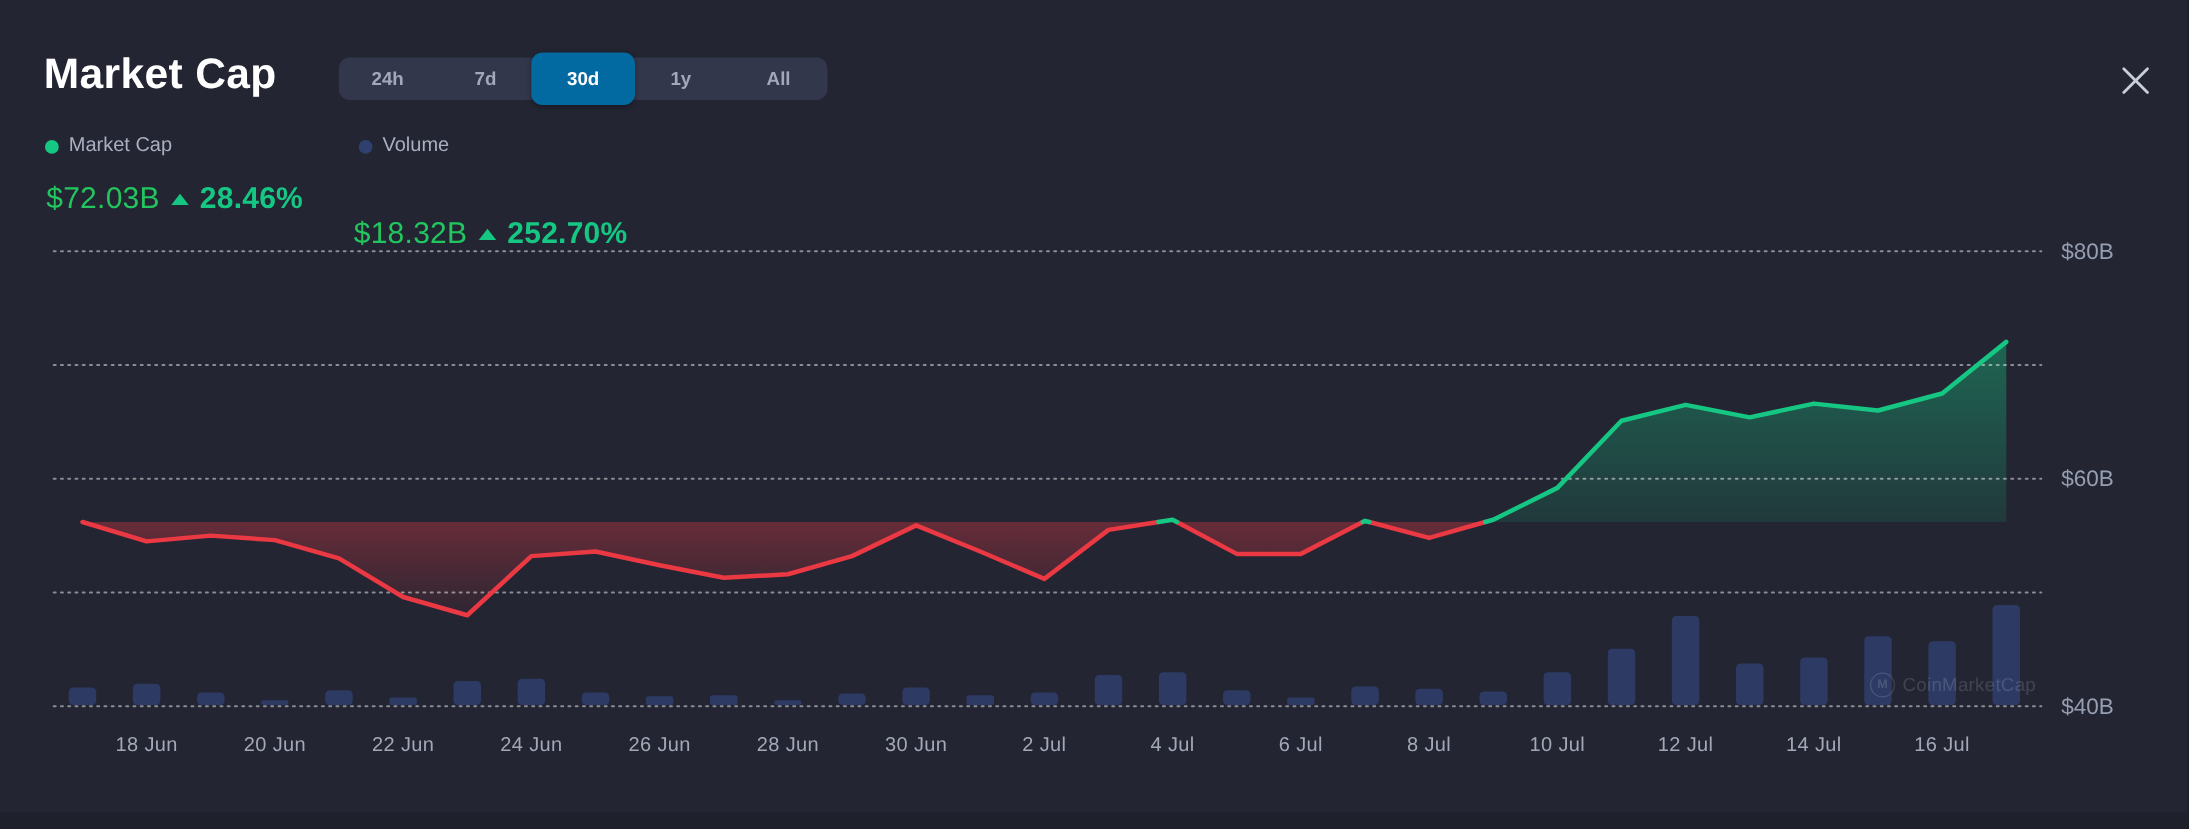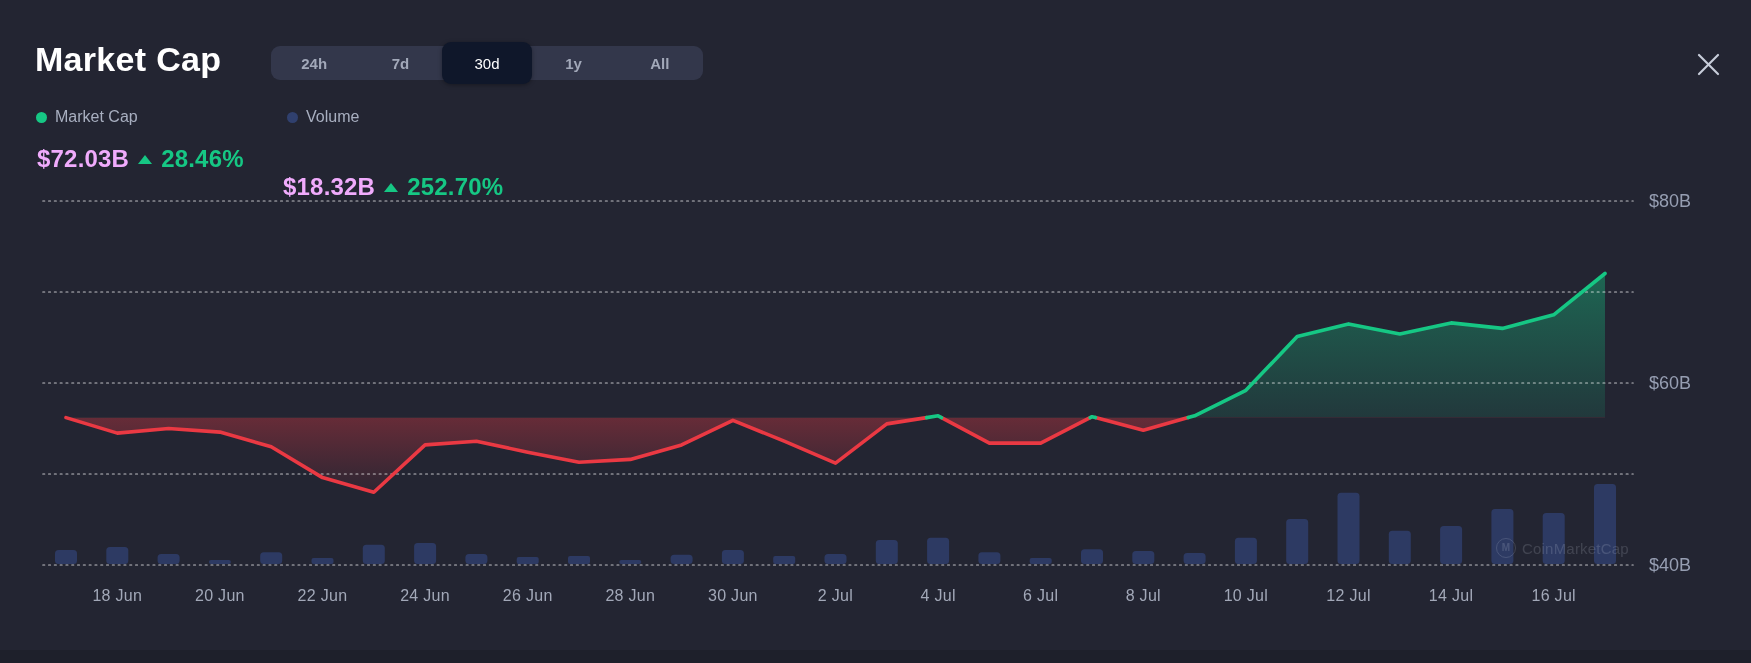--- a/index.html
+++ b/index.html
@@ -5,40 +5,40 @@
   html,body{margin:0;padding:0;background:#17181f;}
   .screen{
     position:relative;width:1751px;height:663px;background:#232532;
     font-family:"Liberation Sans",sans-serif;overflow:hidden;
   }
   .page-title{
     position:absolute;left:35px;top:38px;font-size:34px;font-weight:800;
     color:#ffffff;letter-spacing:.3px;line-height:42px;
   }
   .tabs{
-    position:absolute;left:271px;top:46px;width:432px;height:34px;
+    position:absolute;left:271px;top:46px;width:391px;height:34px;
     background:#33374b;border-radius:9px;display:flex;align-items:flex-end;
   }
   .tab{
     flex:1;height:34px;display:flex;align-items:center;justify-content:center;
     font-size:15px;font-weight:600;color:#a2a8b9;cursor:pointer;border-radius:9px;
   }
   .tab.selected{
-    background:#0f172a;height:42px;margin:-4px -2px;flex:1.05;
-    color:#ffffff;font-weight:400;box-shadow:0 1px 4px rgba(0,0,0,.35);
+    background:#0369a1;height:42px;margin:-4px -2px;flex:1.05;
+    color:#ffffff;font-weight:700;box-shadow:0 1px 4px rgba(0,0,0,.35);
   }
   .close-btn{
     position:absolute;left:1692px;top:48px;width:32px;height:32px;
     display:flex;align-items:center;justify-content:center;cursor:pointer;
   }
   .legend-row{position:absolute;display:flex;align-items:center;gap:8px;}
   .legend-dot{width:11px;height:11px;border-radius:50%;}
   .legend-label{font-size:16px;color:#a8afc0;}
   .value-row{position:absolute;display:flex;align-items:center;gap:9px;}
-  .value-main{font-size:24px;font-weight:700;color:#f0abfc;letter-spacing:.2px;}
+  .value-main{font-size:24px;font-weight:400;color:#22c55e;letter-spacing:.2px;}
   .up-arrow{width:0;height:0;border-left:7px solid transparent;border-right:7px solid transparent;border-bottom:9px solid #16c784;}
   .value-change{font-size:24px;font-weight:700;color:#16c784;letter-spacing:.2px;}
   .chart-svg{position:absolute;left:0;top:0;}
   .watermark{
     position:absolute;left:1496px;top:538px;display:flex;align-items:center;gap:6px;
     color:#e6ecf8;opacity:.15;pointer-events:none;
   }
   .wm-logo{
     width:18px;height:18px;border:1.6px solid #e6ecf8;border-radius:50%;
     display:flex;align-items:center;justify-content:center;

